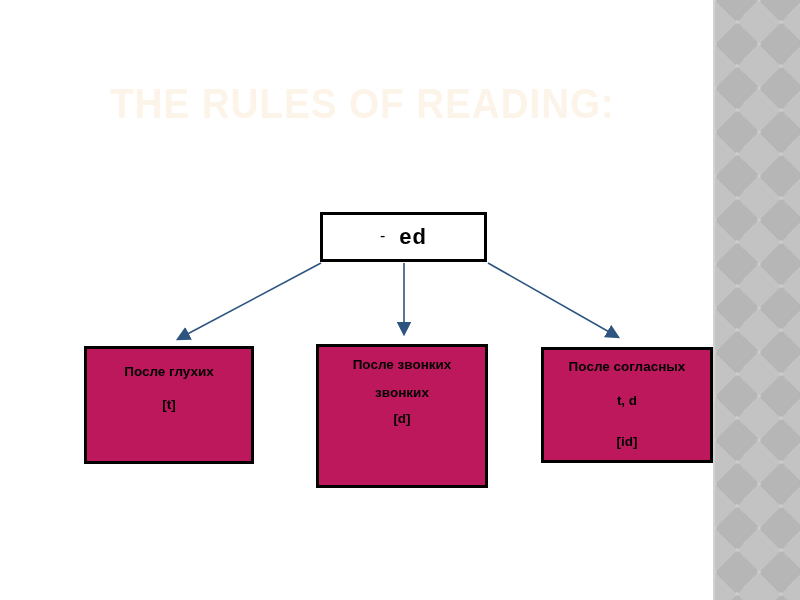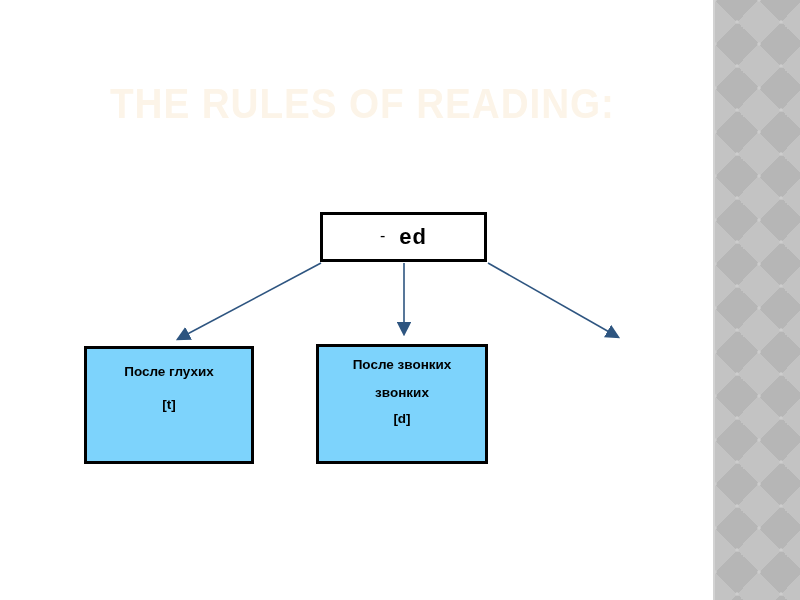--- a/index.html
+++ b/index.html
@@ -76,36 +76,36 @@
     top: 0;
     width: 800px;
     height: 600px;
     pointer-events: none;
   }
 
   .rule-box {
     position: absolute;
     box-sizing: border-box;
     border: 3px solid #000000;
-    background: #7dd3fc;
+    background: #be185d;
     display: flex;
     flex-direction: column;
     align-items: center;
     text-align: center;
     font-weight: bold;
     color: #000000;
     font-size: 13.5px;
   }
   .rule-box .rb-line { line-height: 29px; white-space: nowrap; }
   .rule-box .rb-transcription { line-height: 29px; white-space: nowrap; }
 
   .box-1 { left: 84px;  top: 346px; width: 170px; height: 118px; padding-top: 8px; }
   .box-1 .rb-transcription { margin-top: 4px; }
 
-  .box-2 { left: 316px; top: 344px; width: 172px; height: 120px; padding-top: 4px; }
+  .box-2 { left: 316px; top: 344px; width: 172px; height: 144px; padding-top: 4px; }
   .box-2 .rb-line { line-height: 28px; }
   .box-2 .rb-transcription { margin-top: 1px; line-height: 22px; }
 
   .box-3 { left: 541px; top: 347px; width: 172px; height: 116px; padding-top: 2px; }
   .box-3 .rb-gapline { margin-top: 5px; }
   .box-3 .rb-transcription { margin-top: 12px; }
 </style>
 </head>
 <body>
 
@@ -135,14 +135,19 @@
     <div class="rb-line">После глухих</div>
     <div class="rb-transcription">[t]</div>
   </div>
 
   <div class="rule-box box-2">
     <div class="rb-line">После звонких</div>
     <div class="rb-line">звонких</div>
     <div class="rb-transcription">[d]</div>
   </div>
 
+  <div class="rule-box box-3">
+    <div class="rb-line">После согласных</div>
+    <div class="rb-line rb-gapline">t, d</div>
+    <div class="rb-transcription">[id]</div>
+  </div>
 
 </div>
 
 </body></html>

